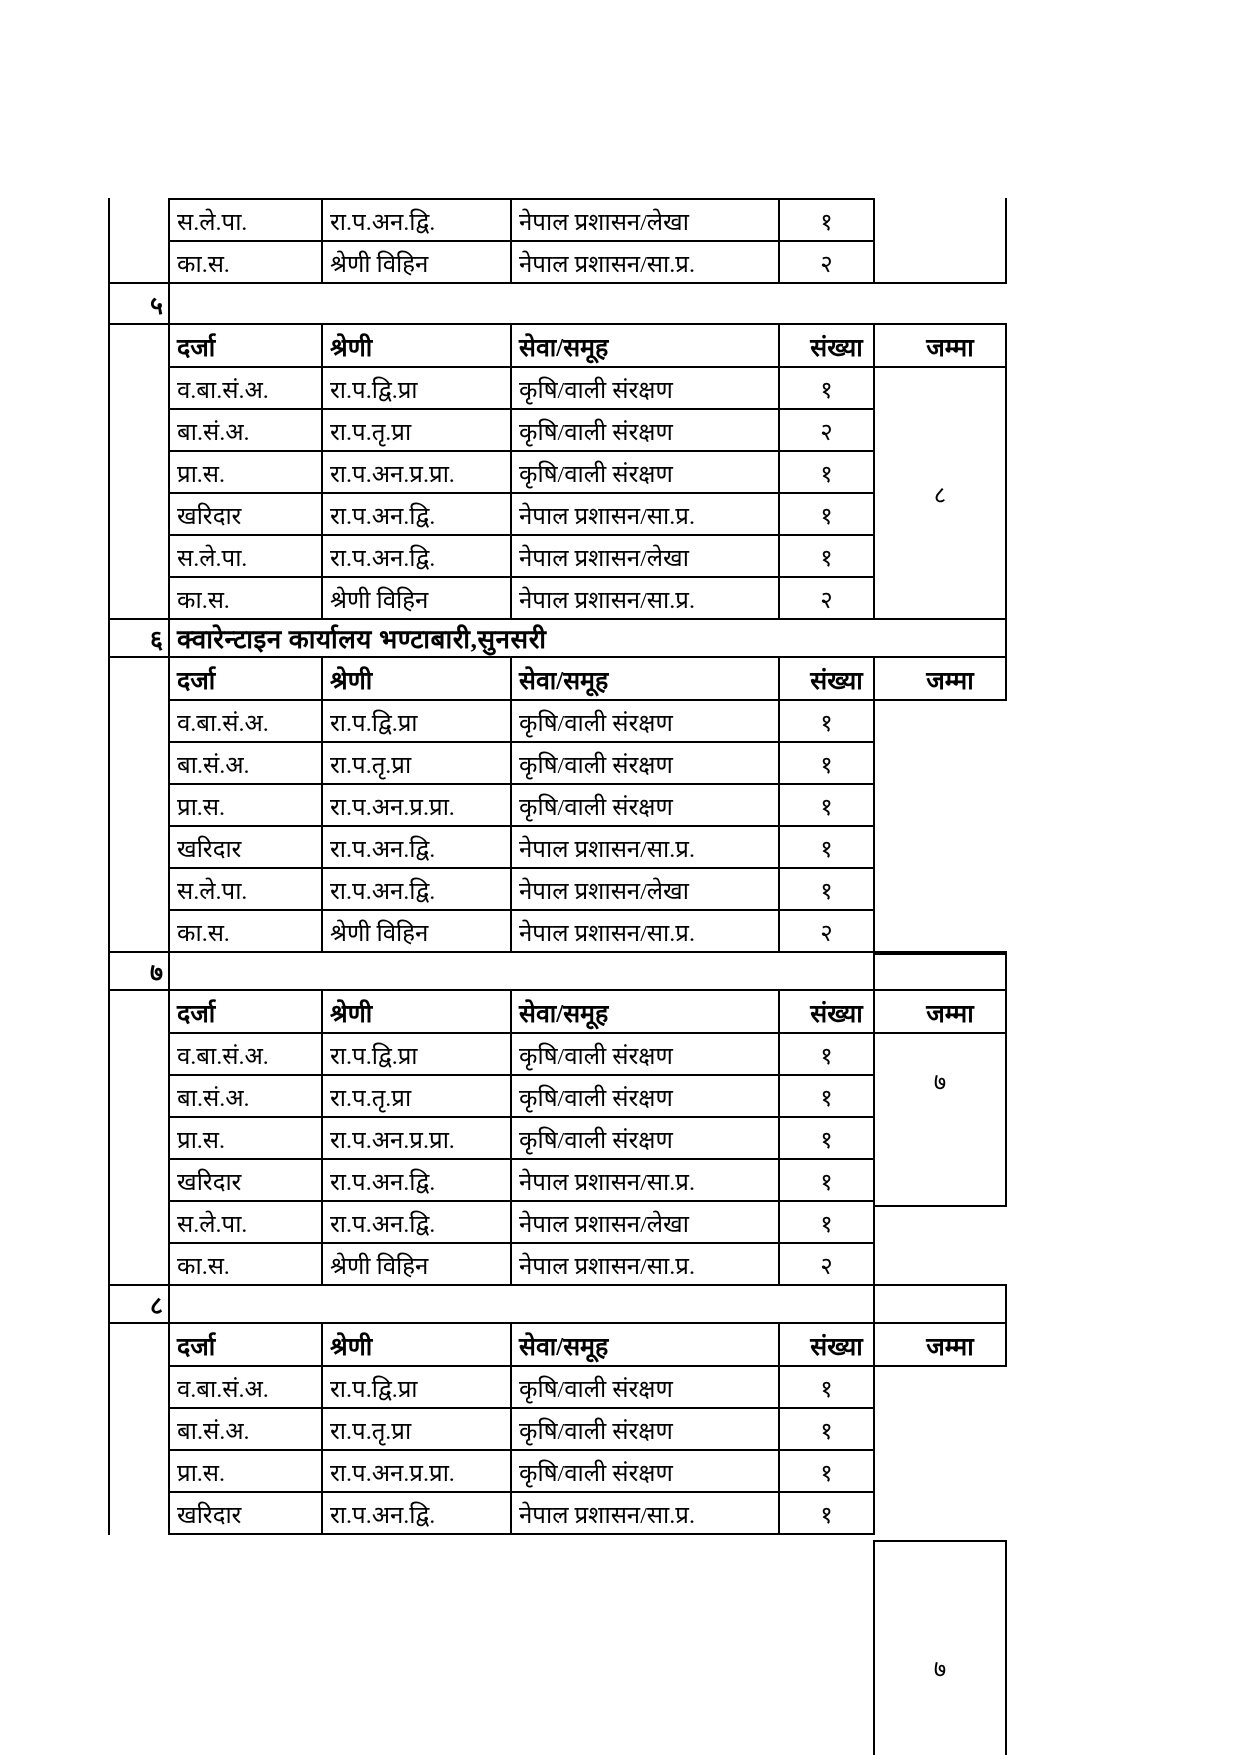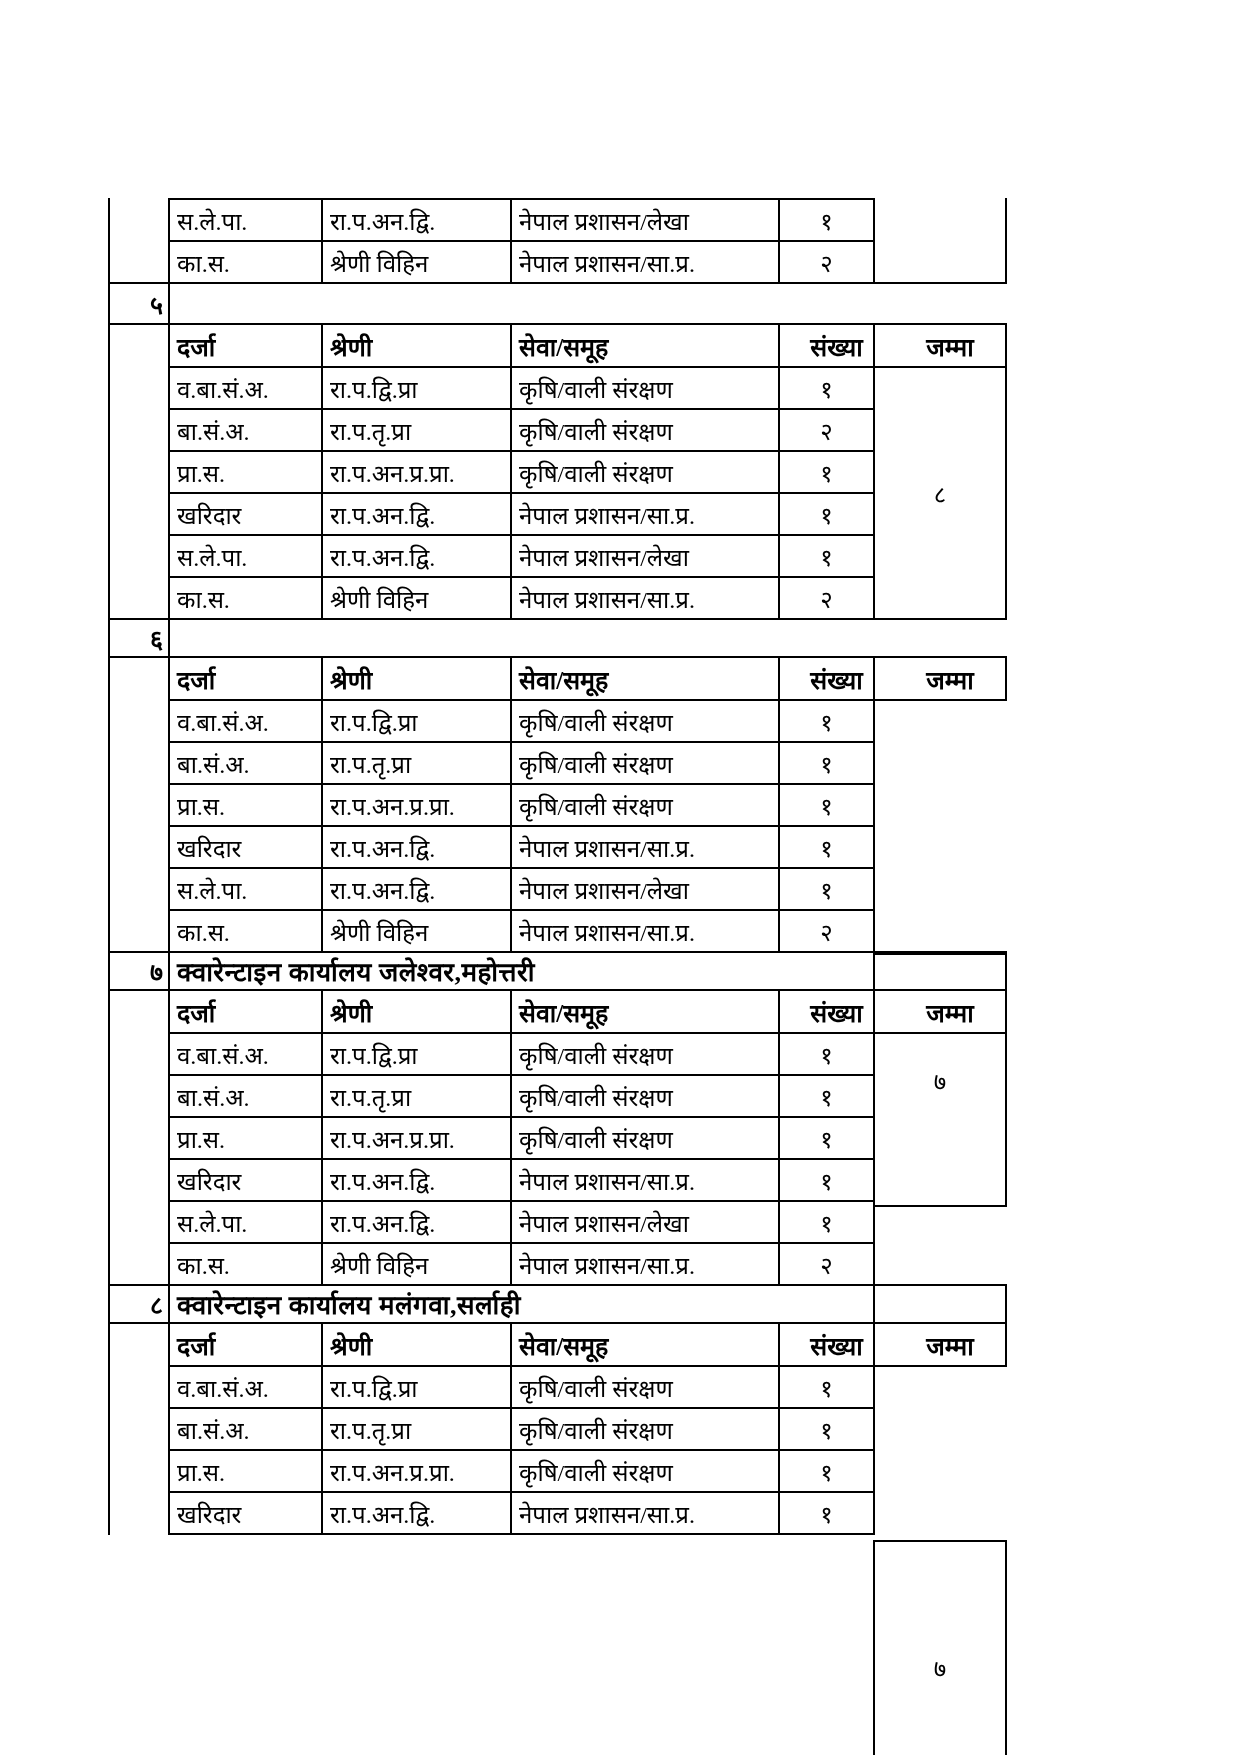--- a/index.html
+++ b/index.html
@@ -143,20 +143,23 @@
     <div class="cell t-data center" style="left: 778px; top: 576px; width: 97px; height: 44px;">
       <span>२</span>
     </div>
     <div class="cell" style="left: 108px; top: 323px; width: 62px; height: 297px;"></div>
     <div class="cell t-data rel" style="left: 873px; top: 366px; width: 134px; height: 254px;">
       <span style="width: 100%; text-align: center;">८</span>
     </div>
     <div class="cell t-num right" style="left: 108px; top: 618px; width: 62px; height: 40px;">
       <span>६</span>
     </div>
+    <div class="cell t-title pl" style="left: 168px; top: 618px; width: 839px; height: 40px;">
+      <span>क्वारेन्टाइन कार्यालय भण्टाबारी,सुनसरी</span>
+    </div>
     <div class="cell t-head pl" style="left: 168px; top: 656px; width: 155px; height: 45px;">
       <span>दर्जा</span>
     </div>
     <div class="cell t-head pl" style="left: 321px; top: 656px; width: 191px; height: 45px;">
       <span>श्रेणी</span>
     </div>
     <div class="cell t-head pl" style="left: 510px; top: 656px; width: 270px; height: 45px;">
       <span>सेवा/समूह</span>
     </div>
     <div class="cell t-head center" style="left: 778px; top: 656px; width: 97px; height: 45px;">
@@ -237,23 +240,20 @@
     <div class="cell t-data center" style="left: 778px; top: 909px; width: 97px; height: 44px;">
       <span>२</span>
     </div>
     <div class="cell" style="left: 108px; top: 656px; width: 62px; height: 297px;"></div>
     <div class="cell t-data rel" style="left: 873px; top: 699px; width: 134px; height: 254px;">
       <span style="width: 100%; text-align: center;">७</span>
     </div>
     <div class="cell t-num right" style="left: 108px; top: 951px; width: 62px; height: 40px;">
       <span>७</span>
     </div>
-    <div class="cell t-title pl" style="left: 168px; top: 951px; width: 707px; height: 40px;">
-      <span>क्वारेन्टाइन कार्यालय जलेश्वर,महोत्तरी</span>
-    </div>
     <div class="cell" style="left: 873px; top: 951px; width: 134px; height: 40px;"></div>
     <div class="cell t-head pl" style="left: 168px; top: 989px; width: 155px; height: 45px;">
       <span>दर्जा</span>
     </div>
     <div class="cell t-head pl" style="left: 321px; top: 989px; width: 191px; height: 45px;">
       <span>श्रेणी</span>
     </div>
     <div class="cell t-head pl" style="left: 510px; top: 989px; width: 270px; height: 45px;">
       <span>सेवा/समूह</span>
     </div>
@@ -334,23 +334,20 @@
     </div>
     <div class="cell t-data center" style="left: 778px; top: 1242px; width: 97px; height: 44px;">
       <span>२</span>
     </div>
     <div class="cell" style="left: 108px; top: 989px; width: 62px; height: 297px;"></div>
     <div class="cell t-data rel" style="left: 873px; top: 1032px; width: 134px; height: 254px;">
       <span style="width: 100%; text-align: center;">७</span>
     </div>
     <div class="cell t-num right" style="left: 108px; top: 1284px; width: 62px; height: 40px;">
       <span>८</span>
-    </div>
-    <div class="cell t-title pl" style="left: 168px; top: 1284px; width: 707px; height: 40px;">
-      <span>क्वारेन्टाइन कार्यालय मलंगवा,सर्लाही</span>
     </div>
     <div class="cell" style="left: 873px; top: 1284px; width: 134px; height: 40px;"></div>
     <div class="cell t-head pl" style="left: 168px; top: 1322px; width: 155px; height: 45px;">
       <span>दर्जा</span>
     </div>
     <div class="cell t-head pl" style="left: 321px; top: 1322px; width: 191px; height: 45px;">
       <span>श्रेणी</span>
     </div>
     <div class="cell t-head pl" style="left: 510px; top: 1322px; width: 270px; height: 45px;">
       <span>सेवा/समूह</span>

